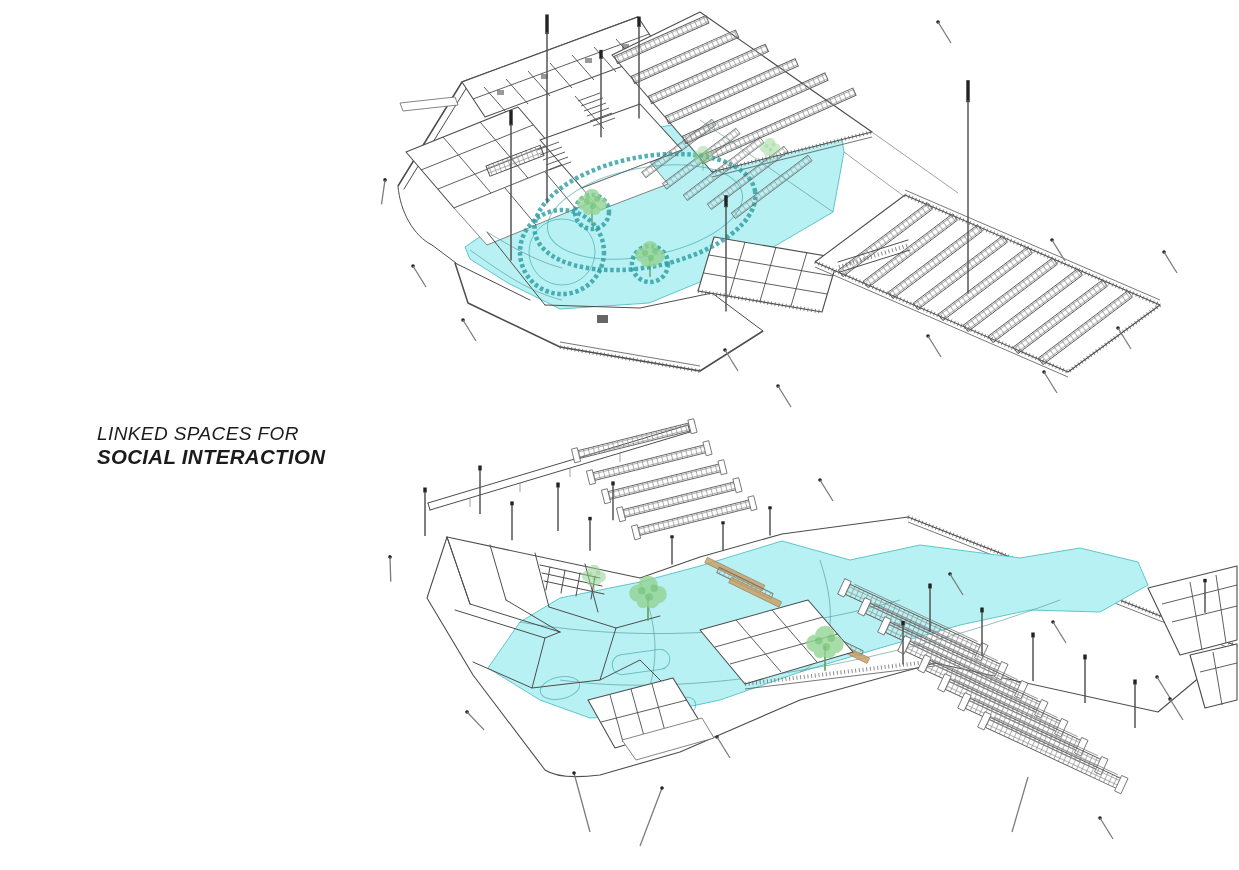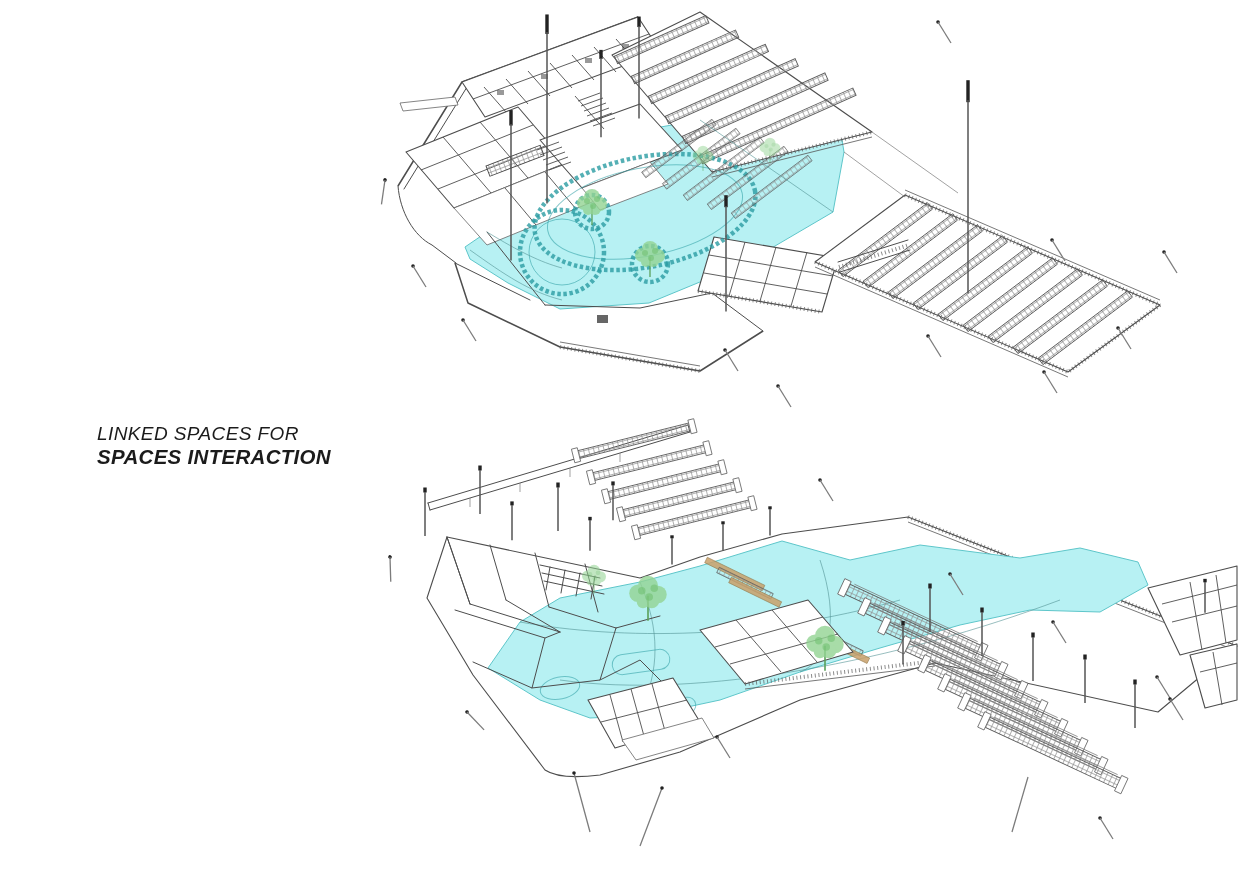--- a/index.html
+++ b/index.html
@@ -36,21 +36,21 @@
   .dark{fill:#333;}
   .grid line{stroke:var(--line);stroke-width:.9;}
 </style>
 </head>
 <body>
 
 <div class="stage">
 
   <div class="caption">
     <div class="l1">LINKED SPACES FOR</div>
-    <div class="l2">SPACES INTERACTION</div>
+    <div class="l2">SOCIAL INTERACTION</div>
   </div>
 
   <svg width="1239" height="870" viewBox="0 0 1239 870">
     <defs>
       <pattern id="gridp" width="5" height="5" patternUnits="userSpaceOnUse">
         <path d="M0 2.5H5M2.5 0V5" stroke="#8f8f8f" stroke-width="0.7" fill="none"></path>
       </pattern>
       <g id="tree">
         <line x1="0" y1="7" x2="0" y2="-13" stroke="#5aa05a" stroke-width="1.3"></line>
         <g class="foli">

